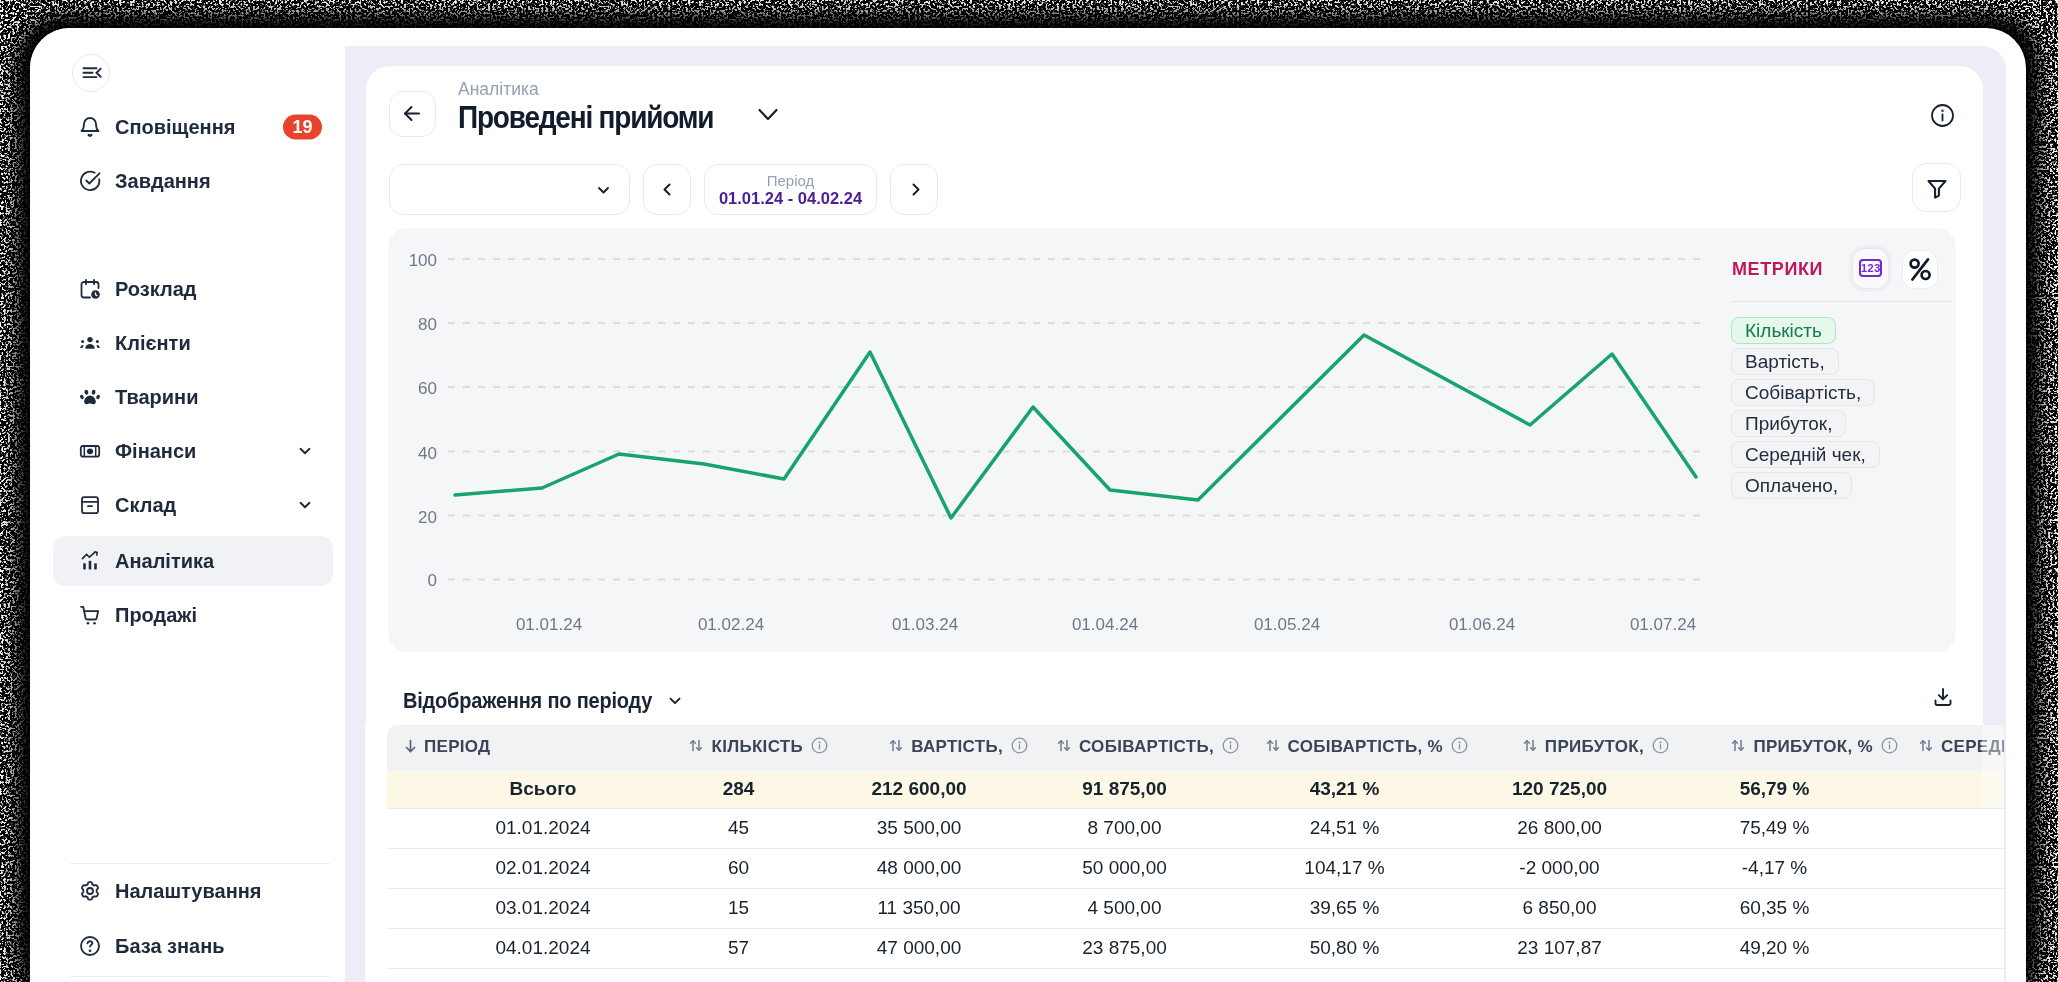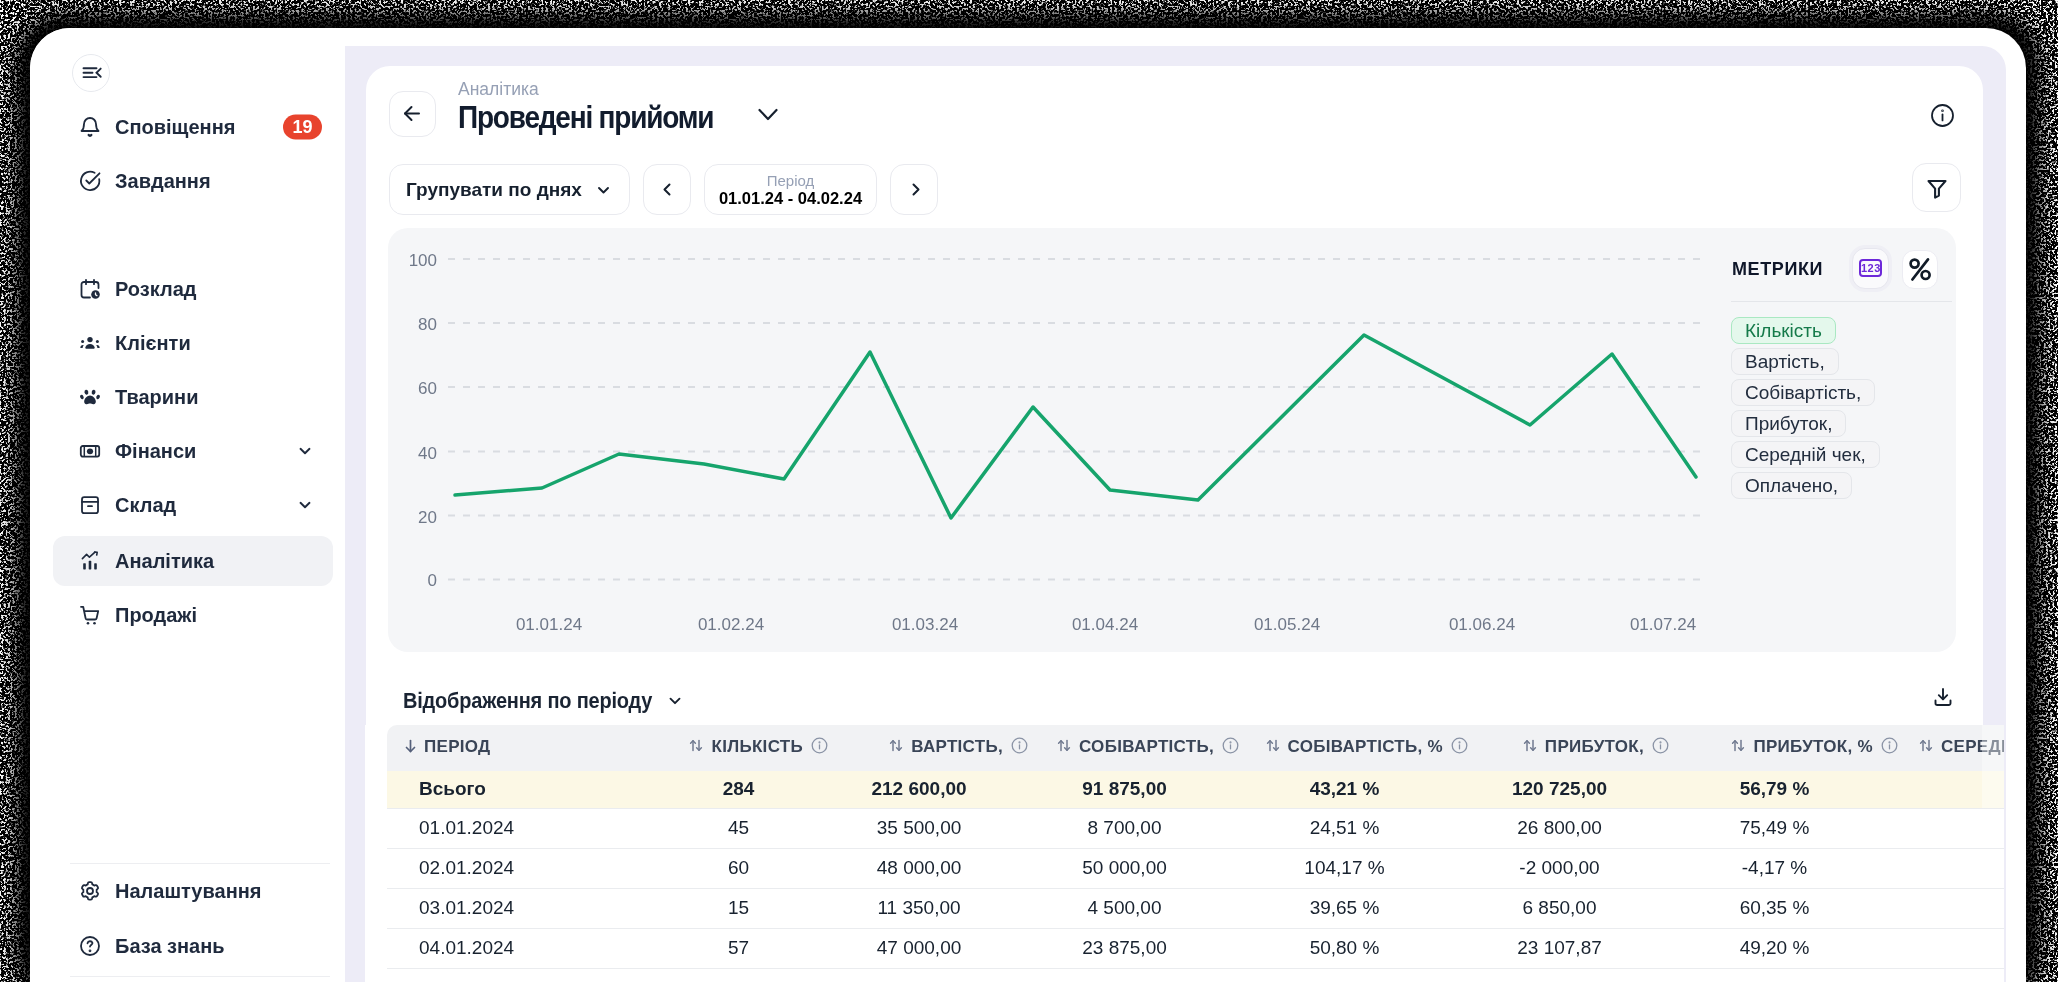--- a/index.html
+++ b/index.html
@@ -32,21 +32,21 @@
   .thl { text-align:left; padding-left:16px; border-radius:10px 0 0 0; }
   .thl2 { text-align:left; padding-left:20px; position:relative; }
   .thn { text-align:right; }
   .sorto { display:inline-block; vertical-align:-2px; margin-right:6px; }
   .sortud { display:inline-block; vertical-align:-2px; margin-right:7px; }
   .info { display:inline-block; vertical-align:-2px; margin-left:8px; }
   .tot { height:37px; background:#FCF8E5; }
   .tot td { font-size:19px; font-weight:700; color:#18222F; border-bottom:1px solid #EAECEF; }
   .row { height:40px; }
   .row td { font-size:19px; color:#18222F; border-bottom:1px solid #EAECEF; }
-  .tdl { text-align:left; padding-left:32px; }
+  .tdl { text-align:center; padding-left:32px; }
   .tdn { text-align:center; padding-right:18px; }
   .chip { position:absolute; left:1343px; height:27px; line-height:25px; padding:0 13px; background:#F4F4F6; border:1px solid #E4E6EA; border-radius:8px; font-size:19px; color:#222D3E; }
   .chipg { background:#E4F8EC; border-color:#A9E8C2; color:#157A4A; }
 </style>
 </head>
 <body>
 <svg id="noise" width="2058" height="982">
   <defs>
     <filter id="nz" x="0" y="0" width="100%" height="100%">
         <feTurbulence type="fractalNoise" baseFrequency="0.9" numOctaves="2" seed="11"></feTurbulence>
@@ -200,33 +200,32 @@
     <svg class="abs" style="left:391px;top:38px;" width="22" height="22" viewBox="0 0 22 22" fill="none" stroke="#16202E" stroke-width="2.2" stroke-linecap="round" stroke-linejoin="round">
         <path d="M2.5 6l8.5 9 8.5-9"></path>
       </svg>
     <svg class="abs" style="left:1564px;top:37px;" width="25" height="25" viewBox="0 0 25 25" fill="none" stroke="#16202E" stroke-width="1.8">
         <circle cx="12.5" cy="12.5" r="10.5"></circle>
         <path d="M12.5 11.4v6" stroke-linecap="round"></path>
         <circle cx="12.5" cy="7.8" r="0.4" fill="#16202E"></circle>
       </svg>
 
     <div class="btn" style="left:23px;top:98px;width:241px;height:51px;">
-      <div class="abs" style="left:16px;top:0;height:49px;line-height:49px;font-size:19px;font-weight:600;color:#16202E;">Групувати по днях</div>
       <svg class="abs" style="right:16px;top:16px;" width="19" height="19" viewBox="0 0 19 19" fill="none" stroke="#16202E" stroke-width="1.9" stroke-linecap="round" stroke-linejoin="round">
           <path d="M5 7l4.5 4.5L14 7"></path>
         </svg>
     </div>
     <div class="btn" style="left:277px;top:98px;width:48px;height:51px;">
       <svg class="abs" style="left:14px;top:15px;" width="19" height="19" viewBox="0 0 19 19" fill="none" stroke="#16202E" stroke-width="2" stroke-linecap="round" stroke-linejoin="round">
           <path d="M11.5 4.5L6.5 9.5l5 5"></path>
         </svg>
     </div>
     <div class="btn" style="left:338px;top:98px;width:173px;height:51px;">
       <div class="abs" style="left:0;top:7px;width:100%;text-align:center;font-size:15px;color:#96A0B5;">Період</div>
-      <div class="abs" style="left:0;top:24px;width:100%;text-align:center;font-size:16.5px;font-weight:700;color:#000000;">01.01.24 - 04.02.24</div>
+      <div class="abs" style="left:0;top:24px;width:100%;text-align:center;font-size:16.5px;font-weight:700;color:#4c1d95;">01.01.24 - 04.02.24</div>
     </div>
     <div class="btn" style="left:524px;top:98px;width:48px;height:51px;">
       <svg class="abs" style="left:15px;top:15px;" width="19" height="19" viewBox="0 0 19 19" fill="none" stroke="#16202E" stroke-width="2" stroke-linecap="round" stroke-linejoin="round">
           <path d="M7.5 4.5l5 5-5 5"></path>
         </svg>
     </div>
     <div class="btn" style="left:1546px;top:97px;width:49px;height:49px;">
       <svg class="abs" style="left:12px;top:14px;" width="24" height="24" viewBox="0 0 24 24" fill="none" stroke="#16202E" stroke-width="2.1" stroke-linecap="round" stroke-linejoin="round">
           <path d="M3.5 3h17l-6.6 7.6v7l-3.8 2v-9z"></path>
         </svg>
@@ -254,21 +253,21 @@
           <text x="161" y="402">01.01.24</text>
           <text x="343" y="402">01.02.24</text>
           <text x="537" y="402">01.03.24</text>
           <text x="717" y="402">01.04.24</text>
           <text x="899" y="402">01.05.24</text>
           <text x="1094" y="402">01.06.24</text>
           <text x="1275" y="402">01.07.24</text>
         </g>
         <polyline fill="none" stroke="#16A46C" stroke-width="3.5" stroke-linejoin="round" stroke-linecap="round" points="67,267 154,260 231,226 316,236 396,251 482,124 563,290 645,179 722,262 810,272 976,107 1142,197 1224,126 1308,249"></polyline>
       </svg>
-      <div class="abs" style="left:1344px;top:31px;font-size:18px;font-weight:600;color:#0f172a;letter-spacing:0.6px;">МЕТРИКИ</div>
+      <div class="abs" style="left:1344px;top:31px;font-size:18px;font-weight:600;color:#be185d;letter-spacing:0.6px;">МЕТРИКИ</div>
       <div class="abs" style="left:1464px;top:20px;width:37px;height:41px;background:#FAFAFC;border:1px solid #E6E6EE;border-radius:13px;box-shadow:0 0 0 3px #EFEFF5;">
         <div style="position:absolute;left:6px;top:10px;width:23px;height:18px;border:2.2px solid #6D28D9;border-radius:4px;color:#6D28D9;font-size:11px;font-weight:700;text-align:center;line-height:14px;letter-spacing:0.5px;">123</div>
       </div>
       <div class="abs" style="left:1514px;top:22px;width:36px;height:39px;background:#ffffff;border:1px solid #ECECF2;border-radius:12px;">
         <svg width="34" height="37" viewBox="0 0 34 37" style="position:absolute;left:0;top:0;" fill="none" stroke="#111B28">
             <circle cx="11.6" cy="12.6" r="4" stroke-width="2.7"></circle>
             <circle cx="22.6" cy="24" r="4" stroke-width="2.7"></circle>
             <path d="M9.4 28.5L25 8.4" stroke-width="2.7" stroke-linecap="round"></path>
           </svg>
       </div>

